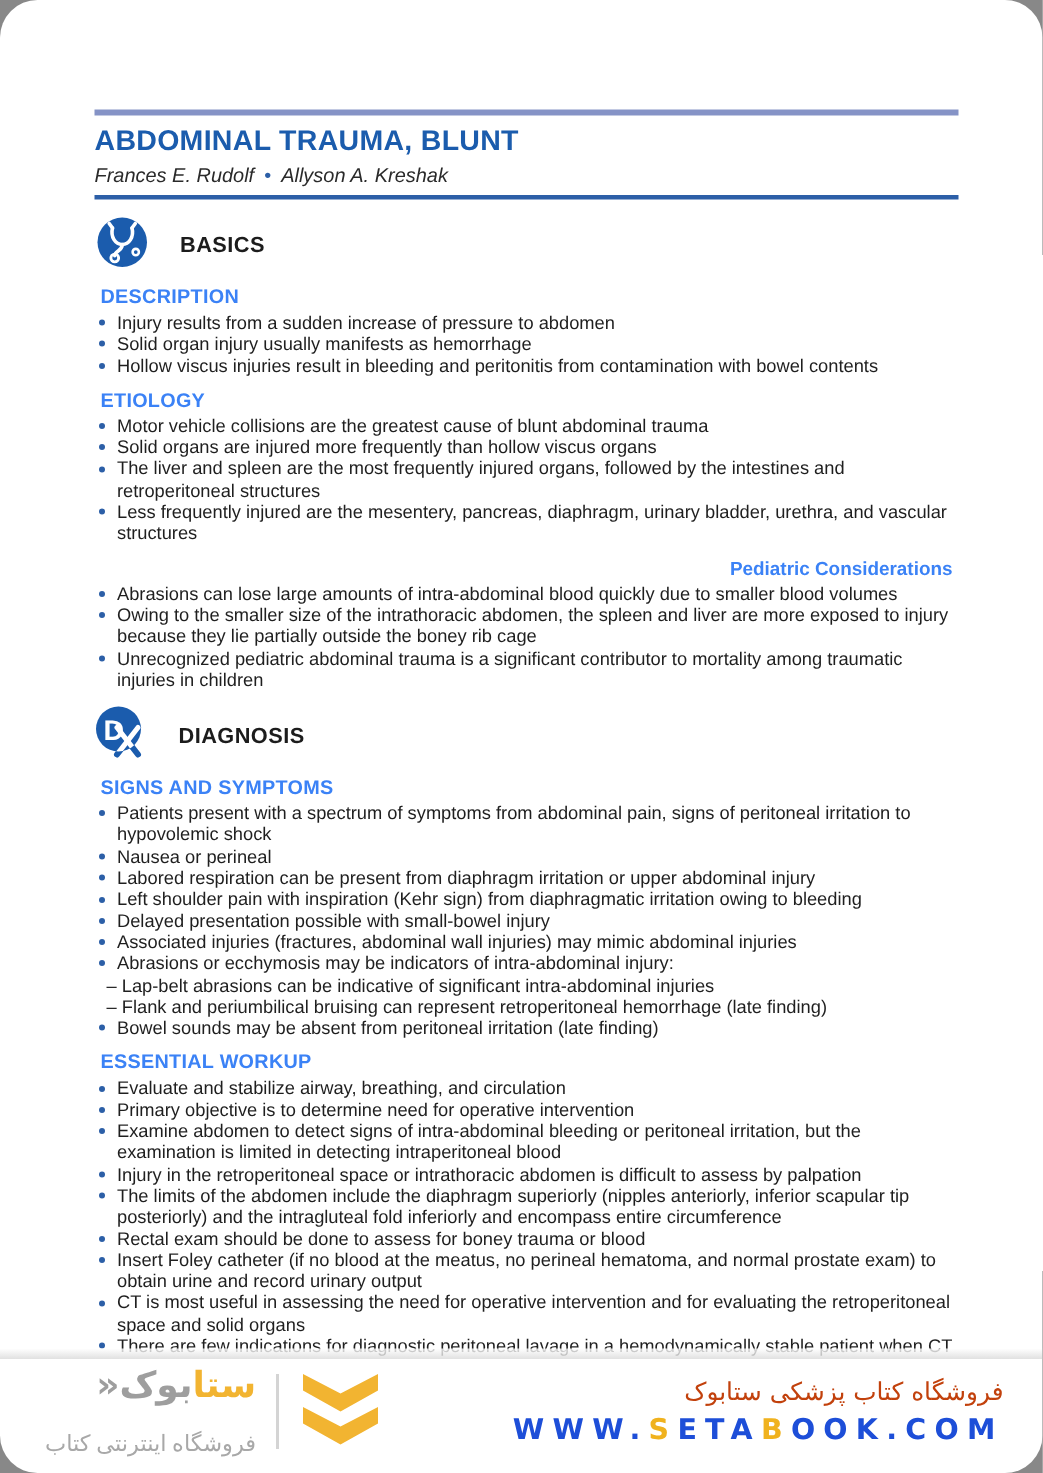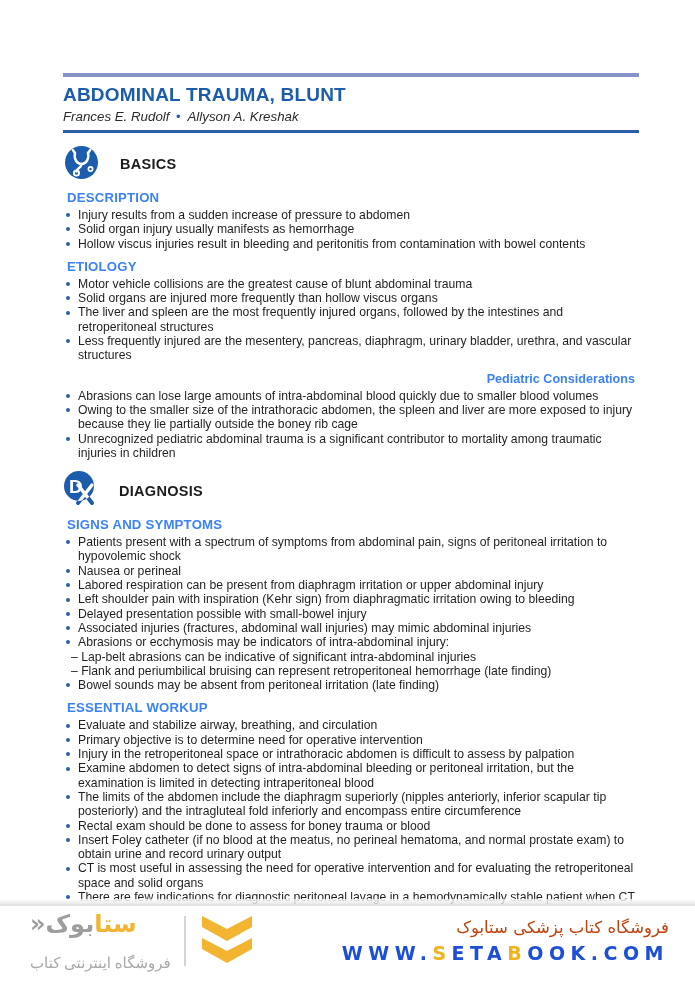--- a/index.html
+++ b/index.html
@@ -1,20 +1,21 @@
 <!DOCTYPE html>
 <html><head>
 <meta charset="utf-8">
 <style>
   * { margin:0; padding:0; box-sizing:border-box; }
   html,body { background:#888; }
   .page {
     width:695px; height:982px; background:#ffffff; position:relative;
     font-family:"Liberation Sans", sans-serif; overflow:hidden;
     margin:0 auto;
+    border-radius:25px;
   }
   .doc {
     height:906px; overflow:hidden;
     padding:73px 56px 0 63px;
     position:relative;
   }
   .rule-light { height:4px; background:#8593c6; margin-bottom:3px; }
   .rule-dark  { height:3px; background:#2c5fa7; }
   .doc-title {
     font-size:19px; font-weight:bold; color:#1b5cad;
@@ -46,21 +47,21 @@
   .cut-shadow {
     position:absolute; left:0; right:0; bottom:0; height:7px;
     background:linear-gradient(#ffffff, #d9d9d9);
     opacity:0.8;
   }
   .footer {
     height:76px; display:flex; align-items:center;
     justify-content:space-between; padding:0 26px 6px 30px;
   }
   .brand-left { display:flex; align-items:center; gap:13px; }
-  .brand-text { text-align:left; }
+  .brand-text { text-align:right; }
   .brand-word {
     direction:rtl; font-family:"DejaVu Sans", sans-serif;
     font-size:24px; font-weight:bold; line-height:26px; white-space:nowrap;
   }
   .brand-word .seg-gold { color:#f2b431; }
   .brand-word .seg-gray { color:#9e9e9e; }
   .brand-sub {
     direction:rtl; font-family:Liberation Serif, serif;
     font-size:15px; color:#a8a8a8; margin-top:17px; white-space:nowrap;
   }
@@ -155,22 +156,22 @@
             <li class="lvl1">Associated injuries (fractures, abdominal wall injuries) may mimic abdominal injuries</li>
             <li class="lvl1">Abrasions or ecchymosis may be indicators of intra-abdominal injury:</li>
             <li class="lvl2">Lap-belt abrasions can be indicative of significant intra-abdominal injuries</li>
             <li class="lvl2">Flank and periumbilical bruising can represent retroperitoneal hemorrhage (late finding)</li>
             <li class="lvl1">Bowel sounds may be absent from peritoneal irritation (late finding)</li>
           </ul>
           <h3 class="block-head">ESSENTIAL WORKUP</h3>
           <ul class="bullets">
             <li class="lvl1">Evaluate and stabilize airway, breathing, and circulation</li>
             <li class="lvl1">Primary objective is to determine need for operative intervention</li>
+            <li class="lvl1">Examine abdomen to detect signs of intra-abdominal bleeding or peritoneal irritation, but the examination is limited in detecting intraperitoneal blood</li>
             <li class="lvl1">Injury in the retroperitoneal space or intrathoracic abdomen is difficult to assess by palpation</li>
-            <li class="lvl1">Examine abdomen to detect signs of intra-abdominal bleeding or peritoneal irritation, but the examination is limited in detecting intraperitoneal blood</li>
             <li class="lvl1">The limits of the abdomen include the diaphragm superiorly (nipples anteriorly, inferior scapular tip posteriorly) and the intragluteal fold inferiorly and encompass entire circumference</li>
             <li class="lvl1">Rectal exam should be done to assess for boney trauma or blood</li>
             <li class="lvl1">Insert Foley catheter (if no blood at the meatus, no perineal hematoma, and normal prostate exam) to obtain urine and record urinary output</li>
             <li class="lvl1">CT is most useful in assessing the need for operative intervention and for evaluating the retroperitoneal space and solid organs</li>
             <li class="lvl1">There are few indications for diagnostic peritoneal lavage in a hemodynamically stable patient when CT is readily available</li>
           </ul>
         </div>
       </div>
     <div class="cut-shadow"></div>
   </div>

